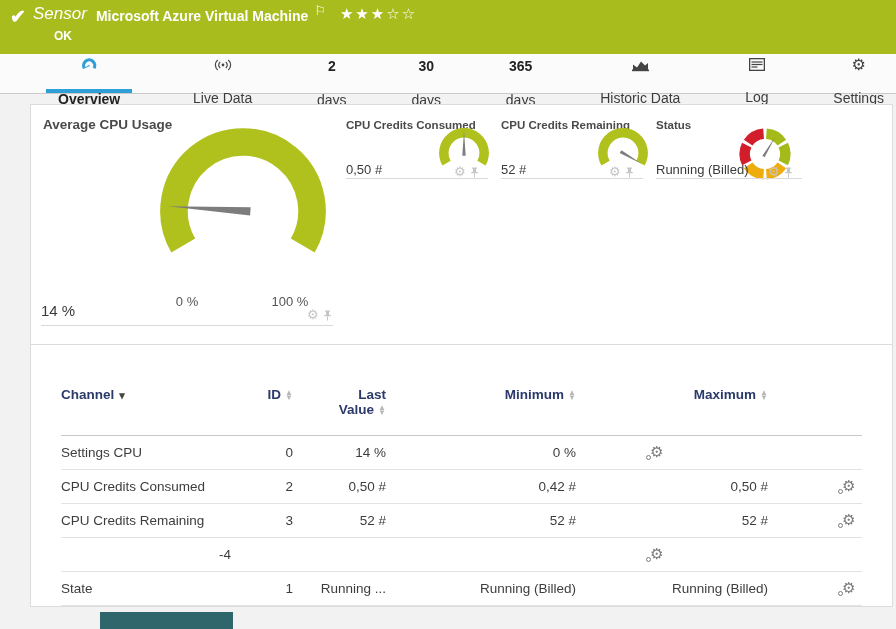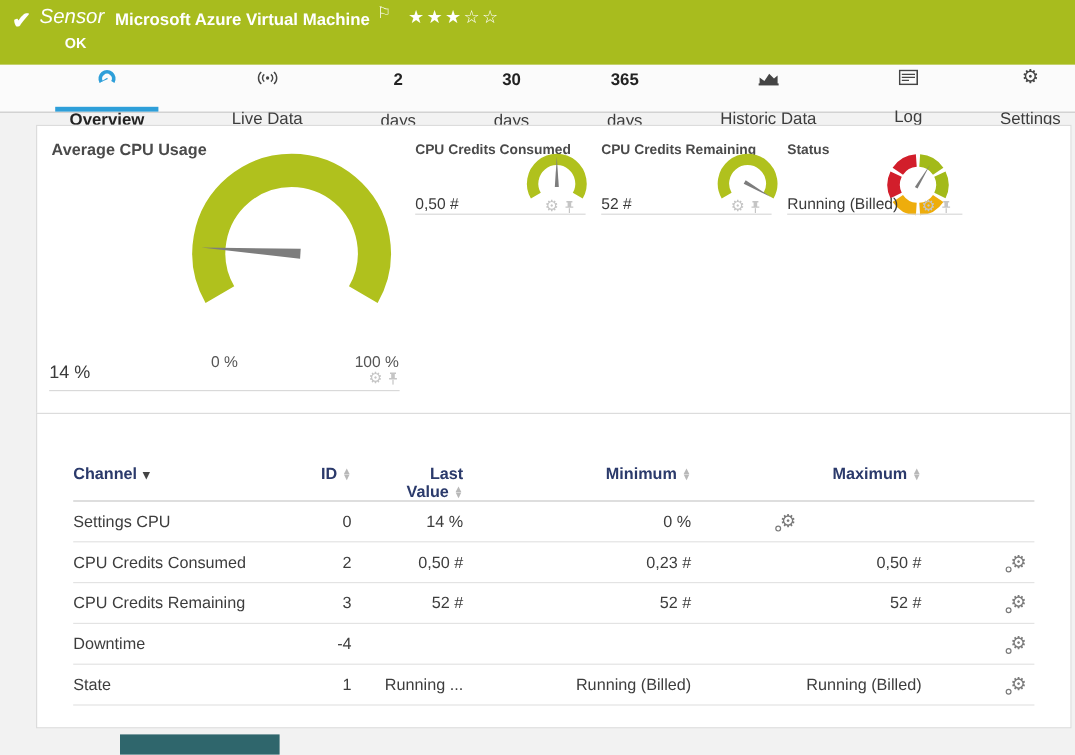--- a/index.html
+++ b/index.html
@@ -43,21 +43,21 @@
   .gw .gvalue { position:absolute; color:#3a3a3a; white-space:nowrap; }
   .gw .ghr { position:absolute; border-top:1px solid #d9d9d9; }
   .gw .gicons { position:absolute; display:flex; gap:4px; align-items:center; color:#c5c5c5; }
   .gw .mgear { font-size:13px; line-height:12px; cursor:pointer; }
   .gw .mpin  { cursor:pointer; display:flex; }
 
   .gw-big { left:0; width:315px; height:226px; }
   .gw-big .gtitle { left:12px; top:12px; font-size:13.5px; }
   .gw-big svg.gauge { position:absolute; left:120px; top:14px; }
   .gw-big .gscale { position:absolute; top:189px; width:44px; text-align:center; font-size:13px; color:#555; }
-  .gw-big .smin { left:134px; } .gw-big .smax { left:237px;margin-left:24px; }
+  .gw-big .smin { left:134px; } .gw-big .smax { left:237px; }
   .gw-big .gvalue { left:10px; top:197px; font-size:15px; }
   .gw-big .ghr { left:10px; width:292px; top:220px; }
   .gw-big .gicons { left:276px; top:204px; }
 
   .gw-sm .gtitle { left:0; top:14px; font-size:11.5px; }
   .gw-sm svg.gauge { position:absolute; top:20px; }
   .gw-sm .gvalue { left:0; top:57px; font-size:13px; }
   .gw-sm .ghr { left:0; top:73px; }
   .gw-sm .gicons { top:61px; }
 
@@ -72,21 +72,21 @@
   .gw-remaining .gicons { left:108px; }
 
   .gw-status { left:625px; width:150px; }
   .gw-status svg.gauge { left:80px; }
   .gw-status .ghr { width:146px; }
   .gw-status .gicons { left:112px; }
 
   
   .tbl { padding:0 30px; }
   .thead, .trow { display:grid; grid-template-columns:170px 62px 93px 190px 192px 1fr; align-items:start; }
-  .thead { padding:42px 0 0; border-bottom:1px solid #c9c9c9; color:#2b3a6b; font-weight:bold; font-size:13.5px; line-height:15px; }
+  .thead { padding:42px 0 18px; border-bottom:1px solid #c9c9c9; color:#2b3a6b; font-weight:bold; font-size:13.5px; line-height:15px; }
   .trow  { border-bottom:1px solid #e3e3e3; padding:9px 0; font-size:13.5px; color:#3d3d3d; align-items:center; min-height:33px; }
   .cell.r, .hcell.r { text-align:right; }
   .hcell { cursor:pointer; }
   .sort { display:inline-flex; flex-direction:column; vertical-align:middle; margin-left:4px; color:#b8b8b8; font-size:8px; line-height:5px; font-weight:normal; }
   .sort-active { color:#444; font-size:11px; margin-left:5px; }
   .c-gear { text-align:left; }
   .chan-gear { position:relative; display:inline-block; margin-left:74px; font-size:15px; line-height:14px; color:#7a7a7a; cursor:pointer; }
   .chan-gear i { position:absolute; left:-4px; bottom:-1px; width:5px; height:5px; border:1.4px solid #7a7a7a; border-radius:50%; background:#fff; }
 
   
@@ -307,34 +307,33 @@
           <div class="cell">Settings CPU</div>
           <div class="cell r">0</div>
           <div class="cell r">14 %</div>
           <div class="cell r">0 %</div>
           <div class="cell c-gear"><span class="chan-gear">⚙<i></i></span></div>
         </div>
         <div class="trow">
           <div class="cell">CPU Credits Consumed</div>
           <div class="cell r">2</div>
           <div class="cell r">0,50 #</div>
-          <div class="cell r">0,23 #</div>
+          <div class="cell r">0,42 #</div>
           <div class="cell r">0,50 #</div>
           <div class="cell c-gear"><span class="chan-gear">⚙<i></i></span></div>
         </div>
         <div class="trow">
           <div class="cell">CPU Credits Remaining</div>
           <div class="cell r">3</div>
           <div class="cell r">52 #</div>
           <div class="cell r">52 #</div>
           <div class="cell r">52 #</div>
           <div class="cell c-gear"><span class="chan-gear">⚙<i></i></span></div>
         </div>
         <div class="trow">
-          <div class="cell">Downtime</div>
           <div class="cell r">-4</div>
           <div class="cell r"></div>
           <div class="cell r"></div>
           <div class="cell r"></div>
           <div class="cell c-gear"><span class="chan-gear">⚙<i></i></span></div>
         </div>
         <div class="trow">
           <div class="cell">State</div>
           <div class="cell r">1</div>
           <div class="cell r">Running ...</div>

